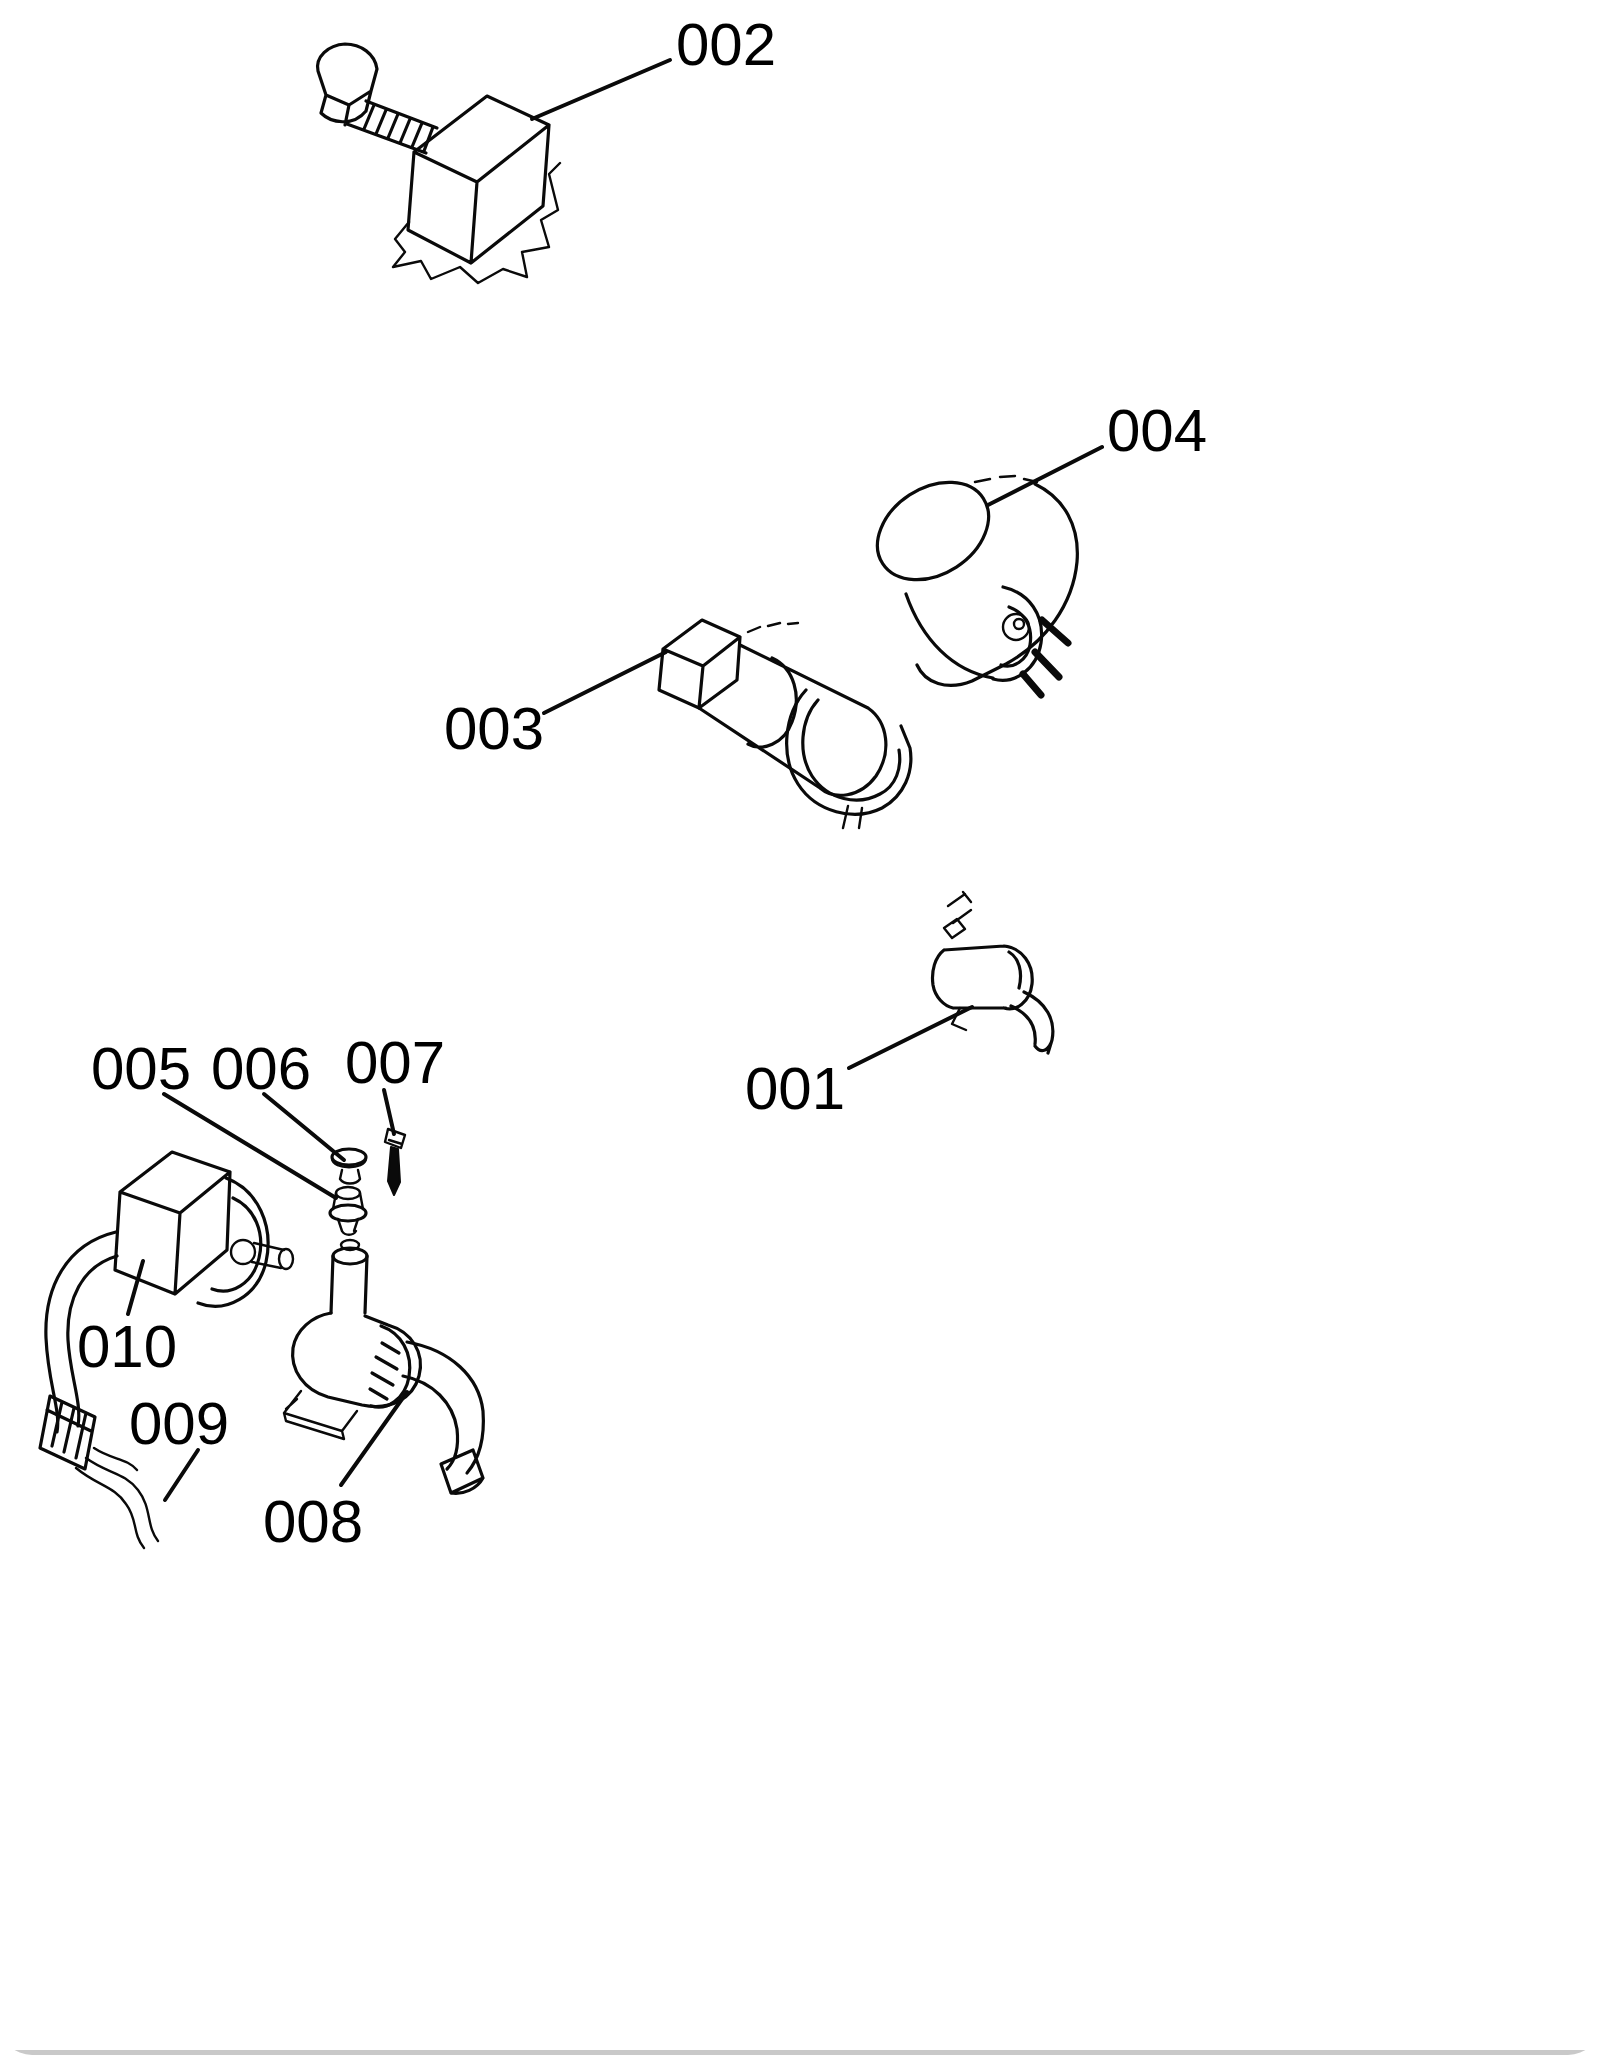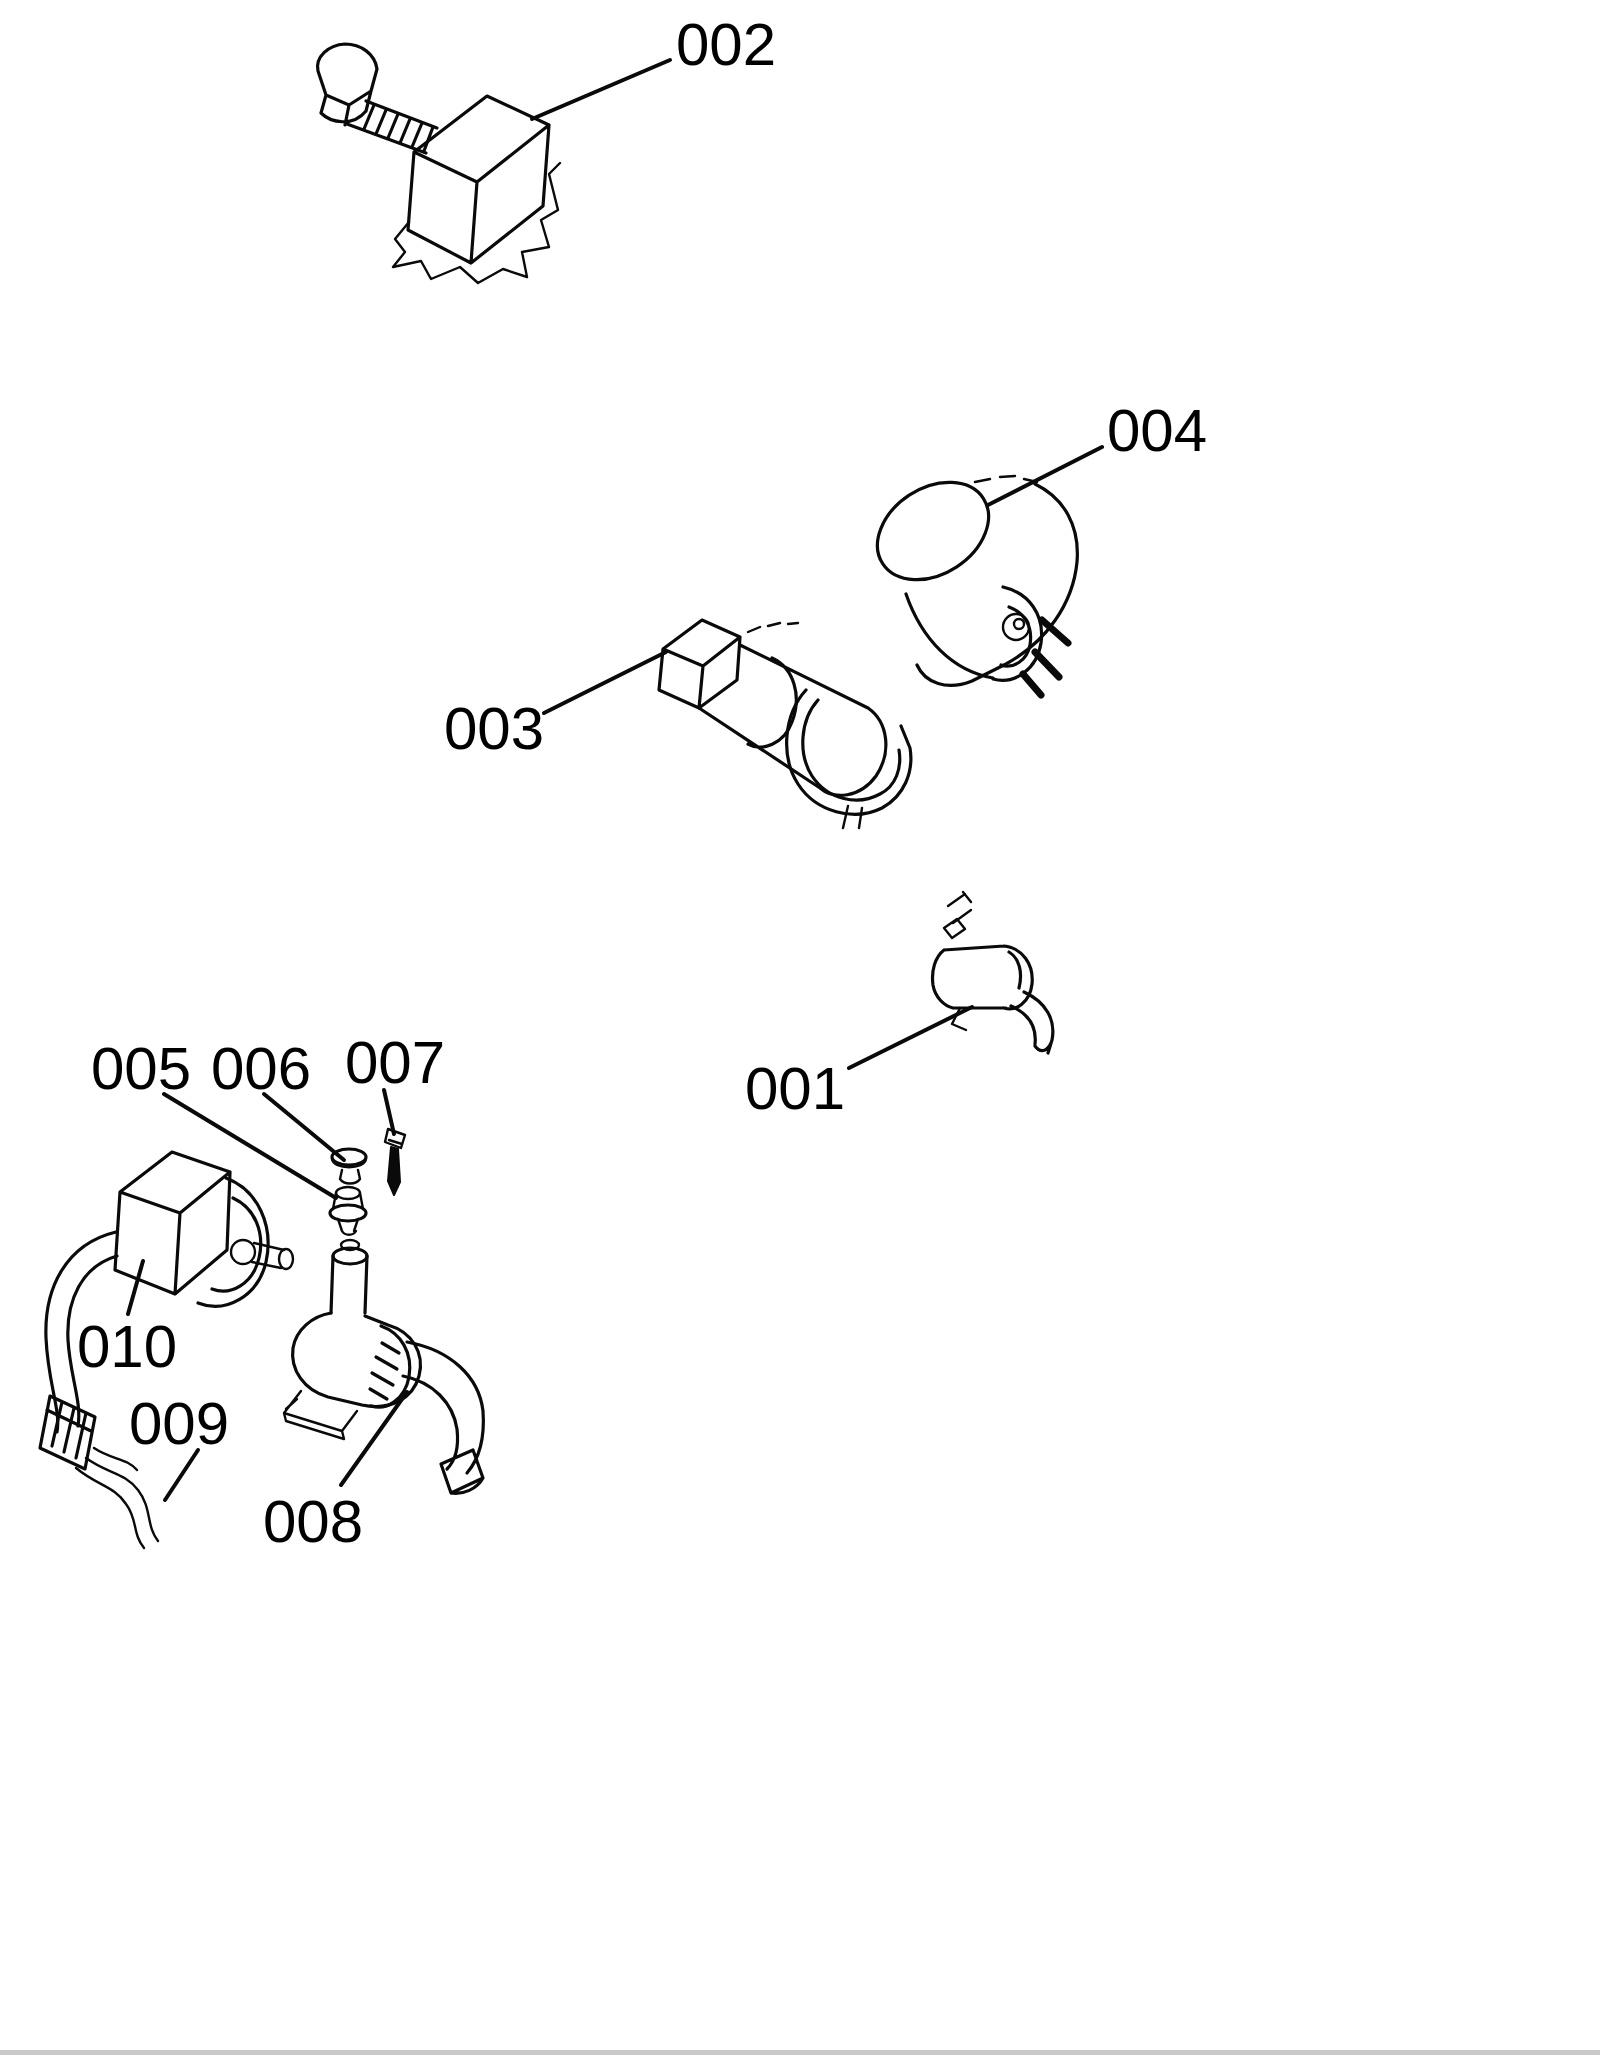--- a/index.html
+++ b/index.html
@@ -3,20 +3,21 @@
 <meta charset="utf-8">
 <style>
   html, body { margin: 0; padding: 0; background: #ffffff; }
   .page {
     position: relative;
     width: 1600px;
     height: 2055px;
     background: #ffffff;
     overflow: hidden;
     font-family: "Liberation Sans", sans-serif;
+    border-radius: 32px;
   }
   svg.diagram { position: absolute; left: 0; top: 0; }
   svg .ln {
     stroke: #0a0a0a;
     fill: none;
     stroke-width: 3.2;
     stroke-linecap: round;
     stroke-linejoin: round;
   }
   svg .thin  { stroke-width: 2.4; }

